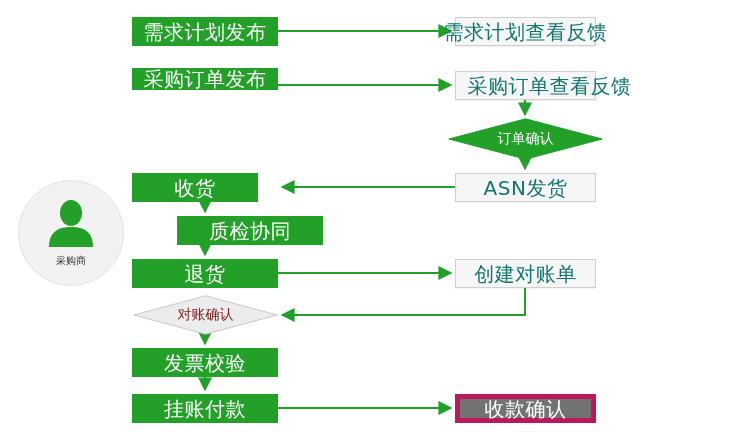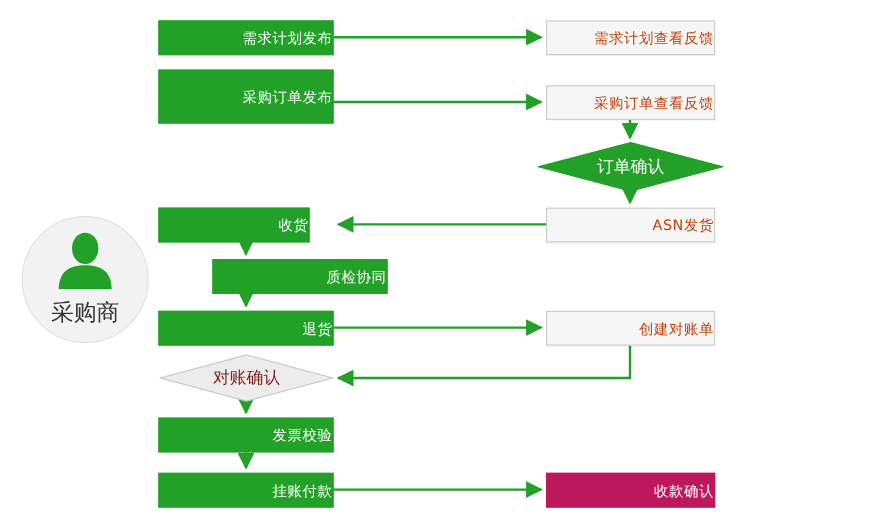--- a/index.html
+++ b/index.html
@@ -25,41 +25,41 @@
     height: 436px;
     pointer-events: none;
   }
 
   
   .node {
     position: absolute;
     box-sizing: border-box;
     display: flex;
     align-items: center;
-    justify-content: flex-end;
-    font-size: 12px;
+    justify-content: center;
+    font-size: 20px;
     line-height: 1;
     letter-spacing: 0.5px;
     white-space: nowrap;
     border-radius: 0;
     z-index: 3;
   }
   .node.green {
     background: #22a028;
     color: #ffffff;
     border: 1px solid #22a028;
   }
   .node.red {
-    background: #be185d;
+    background: #737373;
     color: #ffffff;
-    border: 1px solid #be185d;
+    border: 5px solid #be185d;
   }
   .node.gray {
     background: #f6f6f6;
-    color: #c2410c;
+    color: #0f766e;
     border: 1px solid #cfcfcf;
     box-shadow: 0 1px 1px rgba(0,0,0,0.05);
   }
 
   
   .diamond {
     position: absolute;
     display: flex;
     align-items: center;
     justify-content: center;
@@ -95,21 +95,21 @@
     justify-content: center;
     z-index: 3;
   }
   .role .glyph {
     width: 56px;
     height: 48px;
     display: block;
   }
   .role .rname {
     margin-top: 7px;
-    font-size: 19px;
+    font-size: 10px;
     color: #333333;
     white-space: nowrap;
   }
 </style>
 </head>
 <body>
 
 <div id="canvas">
 
   <svg id="edges" viewBox="0 0 731 436" width="731" height="436" xmlns="http://www.w3.org/2000/svg">
@@ -134,21 +134,21 @@
       </g>
   </svg>
 
   <div id="node-layer">
       <div class="node green" style="left: 132px; top: 17px; width: 146px; height: 29px;">
         <span>需求计划发布</span>
       </div>
       <div class="node gray" style="left: 455px; top: 17px; width: 141px; height: 29px;">
         <span>需求计划查看反馈</span>
       </div>
-      <div class="node green" style="left: 132px; top: 58px; width: 146px; height: 45px;">
+      <div class="node green" style="left: 132px; top: 68px; width: 146px; height: 22px;">
         <span>采购订单发布</span>
       </div>
       <div class="node gray" style="left: 455px; top: 71px; width: 141px; height: 29px; padding-left: 48px;">
         <span>采购订单查看反馈</span>
       </div>
       <div class="diamond green" style="left: 448px; top: 118px; width: 155px; height: 42px;">
         <svg class="dshape" viewBox="0 0 155 42" preserveAspectRatio="none">
           <polygon points="77.5,0.8 154.2,21 77.5,41.2 0.8,21" fill="#22a028" stroke="#22a028" stroke-width="1"></polygon>
         </svg>
         <span class="dlabel">订单确认</span>

